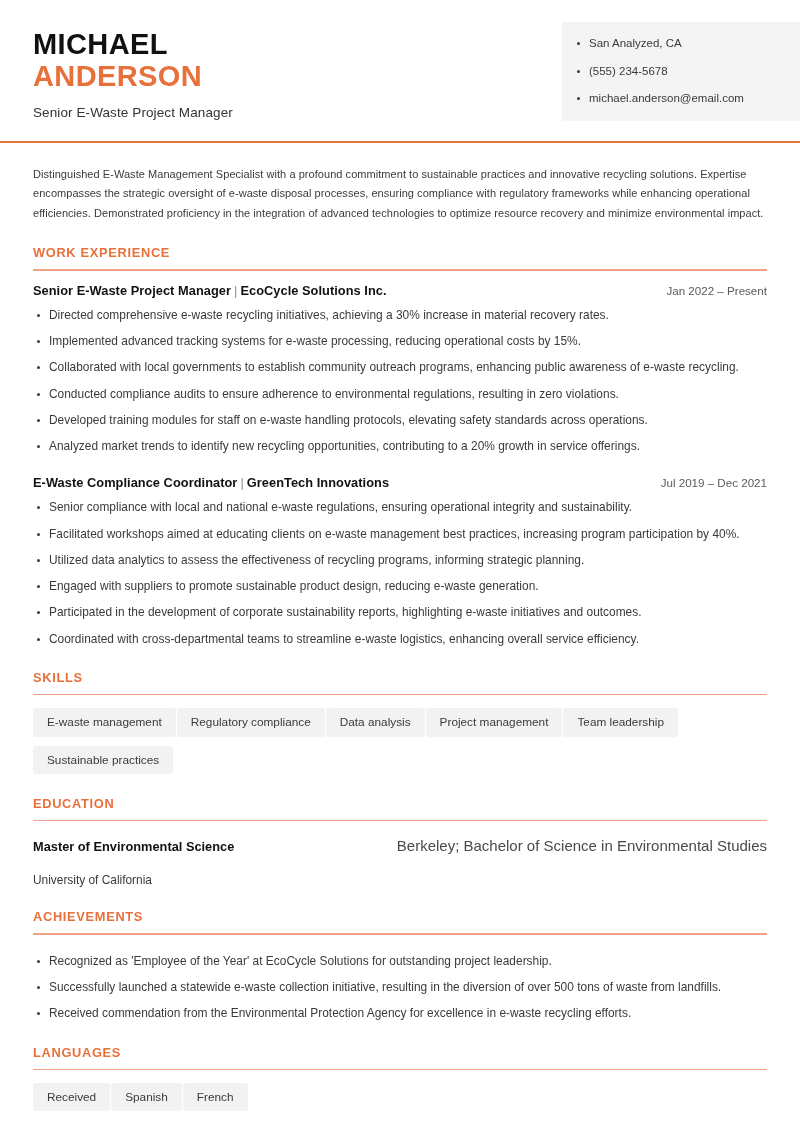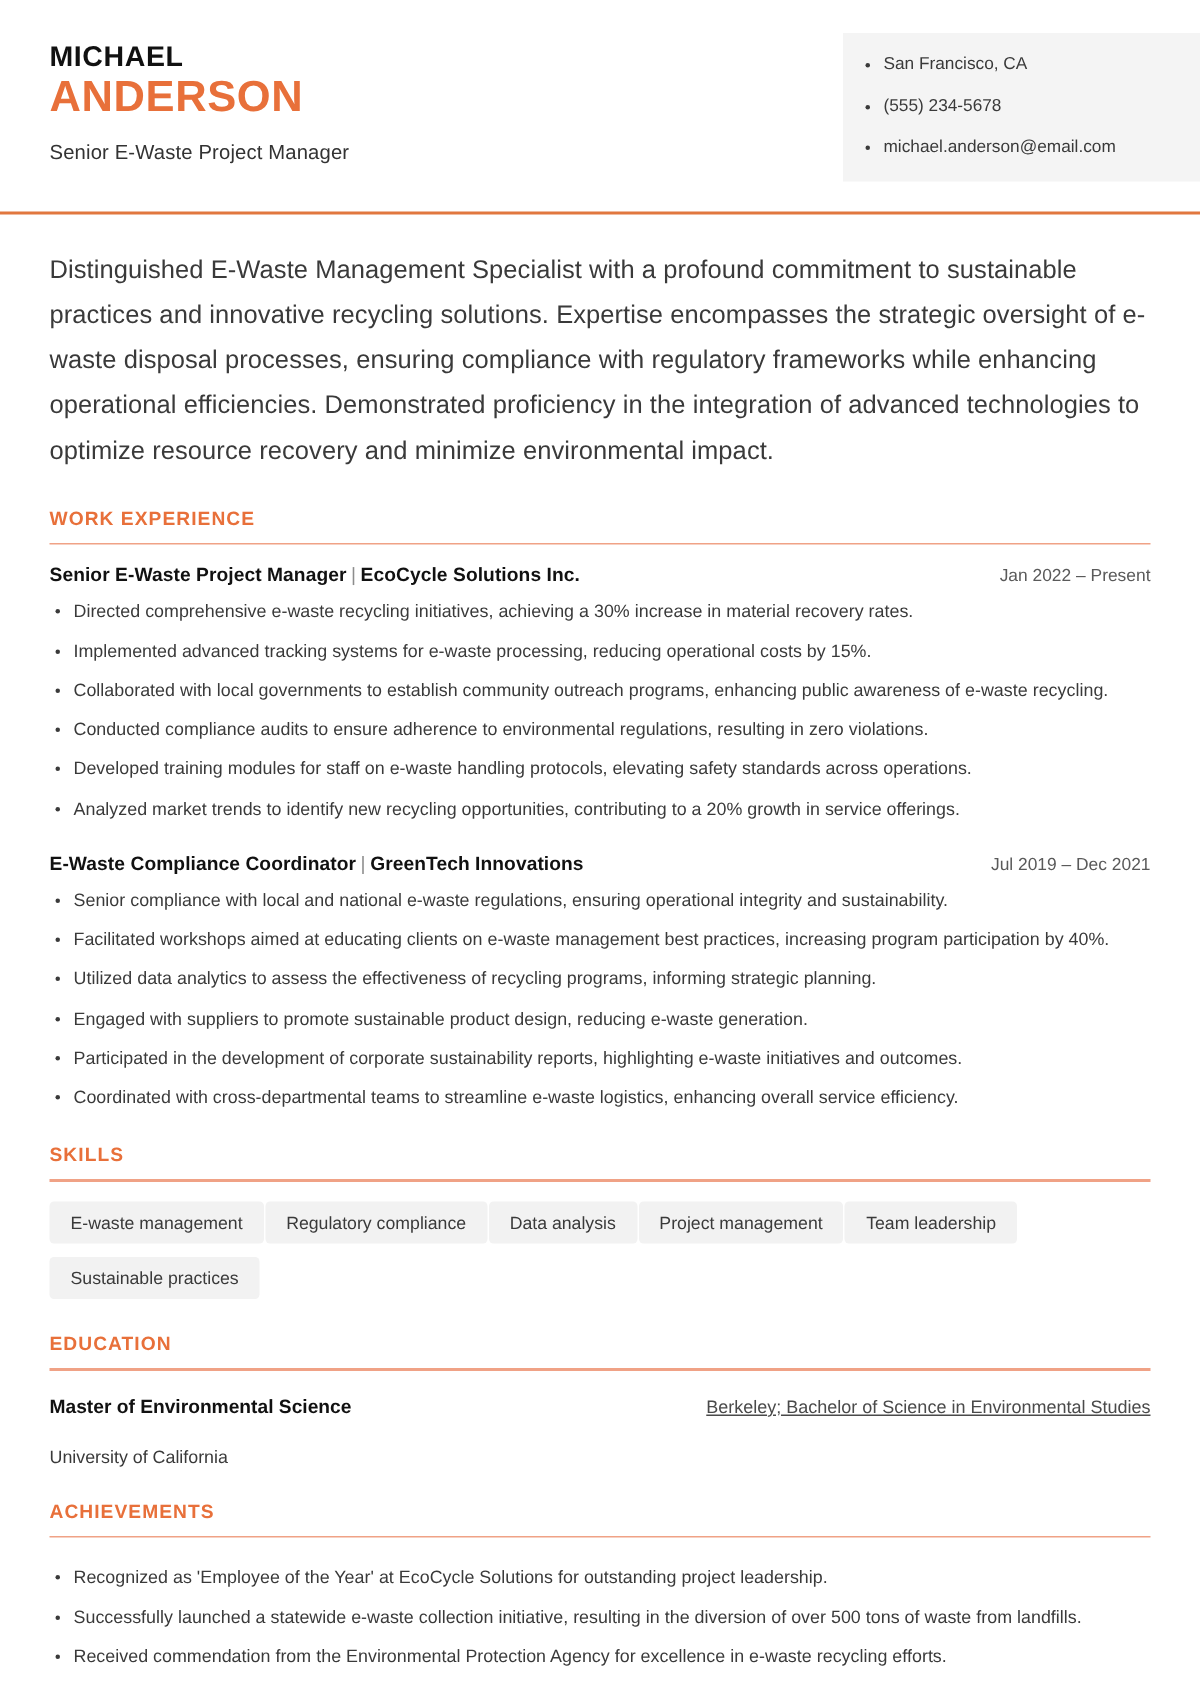--- a/index.html
+++ b/index.html
@@ -27,21 +27,21 @@
     display: flex;
     align-items: flex-start;
     justify-content: space-between;
     padding: 22px 33px 0 33px;
     box-sizing: border-box;
   }
   .identity {
     padding-top: 6px;
   }
   .name-first {
-    font-size: 19px;
+    font-size: 29px;
     font-weight: bold;
     letter-spacing: 0.4px;
     line-height: 1.12;
     color: #111111;
     margin: 0;
   }
   .name-last {
     font-size: 29px;
     font-weight: bold;
     letter-spacing: 0.4px;
@@ -97,21 +97,21 @@
     margin-top: 20px;
   }
 
   
   .content {
     padding: 0 33px;
     box-sizing: border-box;
   }
 
   .summary {
-    font-size: 17px;
+    font-size: 11px;
     line-height: 1.78;
     color: #3a3a3a;
     margin: 22px 0 0 0;
     text-align: left;
     letter-spacing: 0.05px;
   }
 
   .section { margin-top: 22px; }
   .section-title {
     font-size: 12.8px;
@@ -203,25 +203,24 @@
     display: flex;
     align-items: baseline;
     justify-content: space-between;
   }
   .edu-degree {
     font-size: 12.8px;
     font-weight: bold;
     color: #111111;
   }
   .edu-extra {
-    font-size: 12px;
+    font-size: 15px;
     color: #4a4a4a;
     white-space: nowrap;
     padding-left: 16px;
-    text-decoration: underline;
   }
   .edu-school {
     font-size: 11.9px;
     color: #3a3a3a;
     margin-top: 19px;
   }
 
   .section.achievements .section-rule { margin-bottom: 18px; }
   .section.languages .section-rule { margin-bottom: 13px; }
   .section.skills .section-rule { margin-bottom: 13px; }
@@ -234,21 +233,21 @@
 
   <div class="header">
     <div class="identity">
       <div class="name-first">MICHAEL</div>
       <div class="name-last">ANDERSON</div>
       <div class="job-title">Senior E-Waste Project Manager</div>
     </div>
 
     <div class="contact-box">
       <ul class="contact-list">
-        <li>San Francisco, CA</li>
+        <li>San Analyzed, CA</li>
         <li>(555) 234-5678</li>
         <li>michael.anderson@email.com</li>
       </ul>
     </div>
   </div>
 
   <div class="header-rule"></div>
 
   <div class="content">
 

